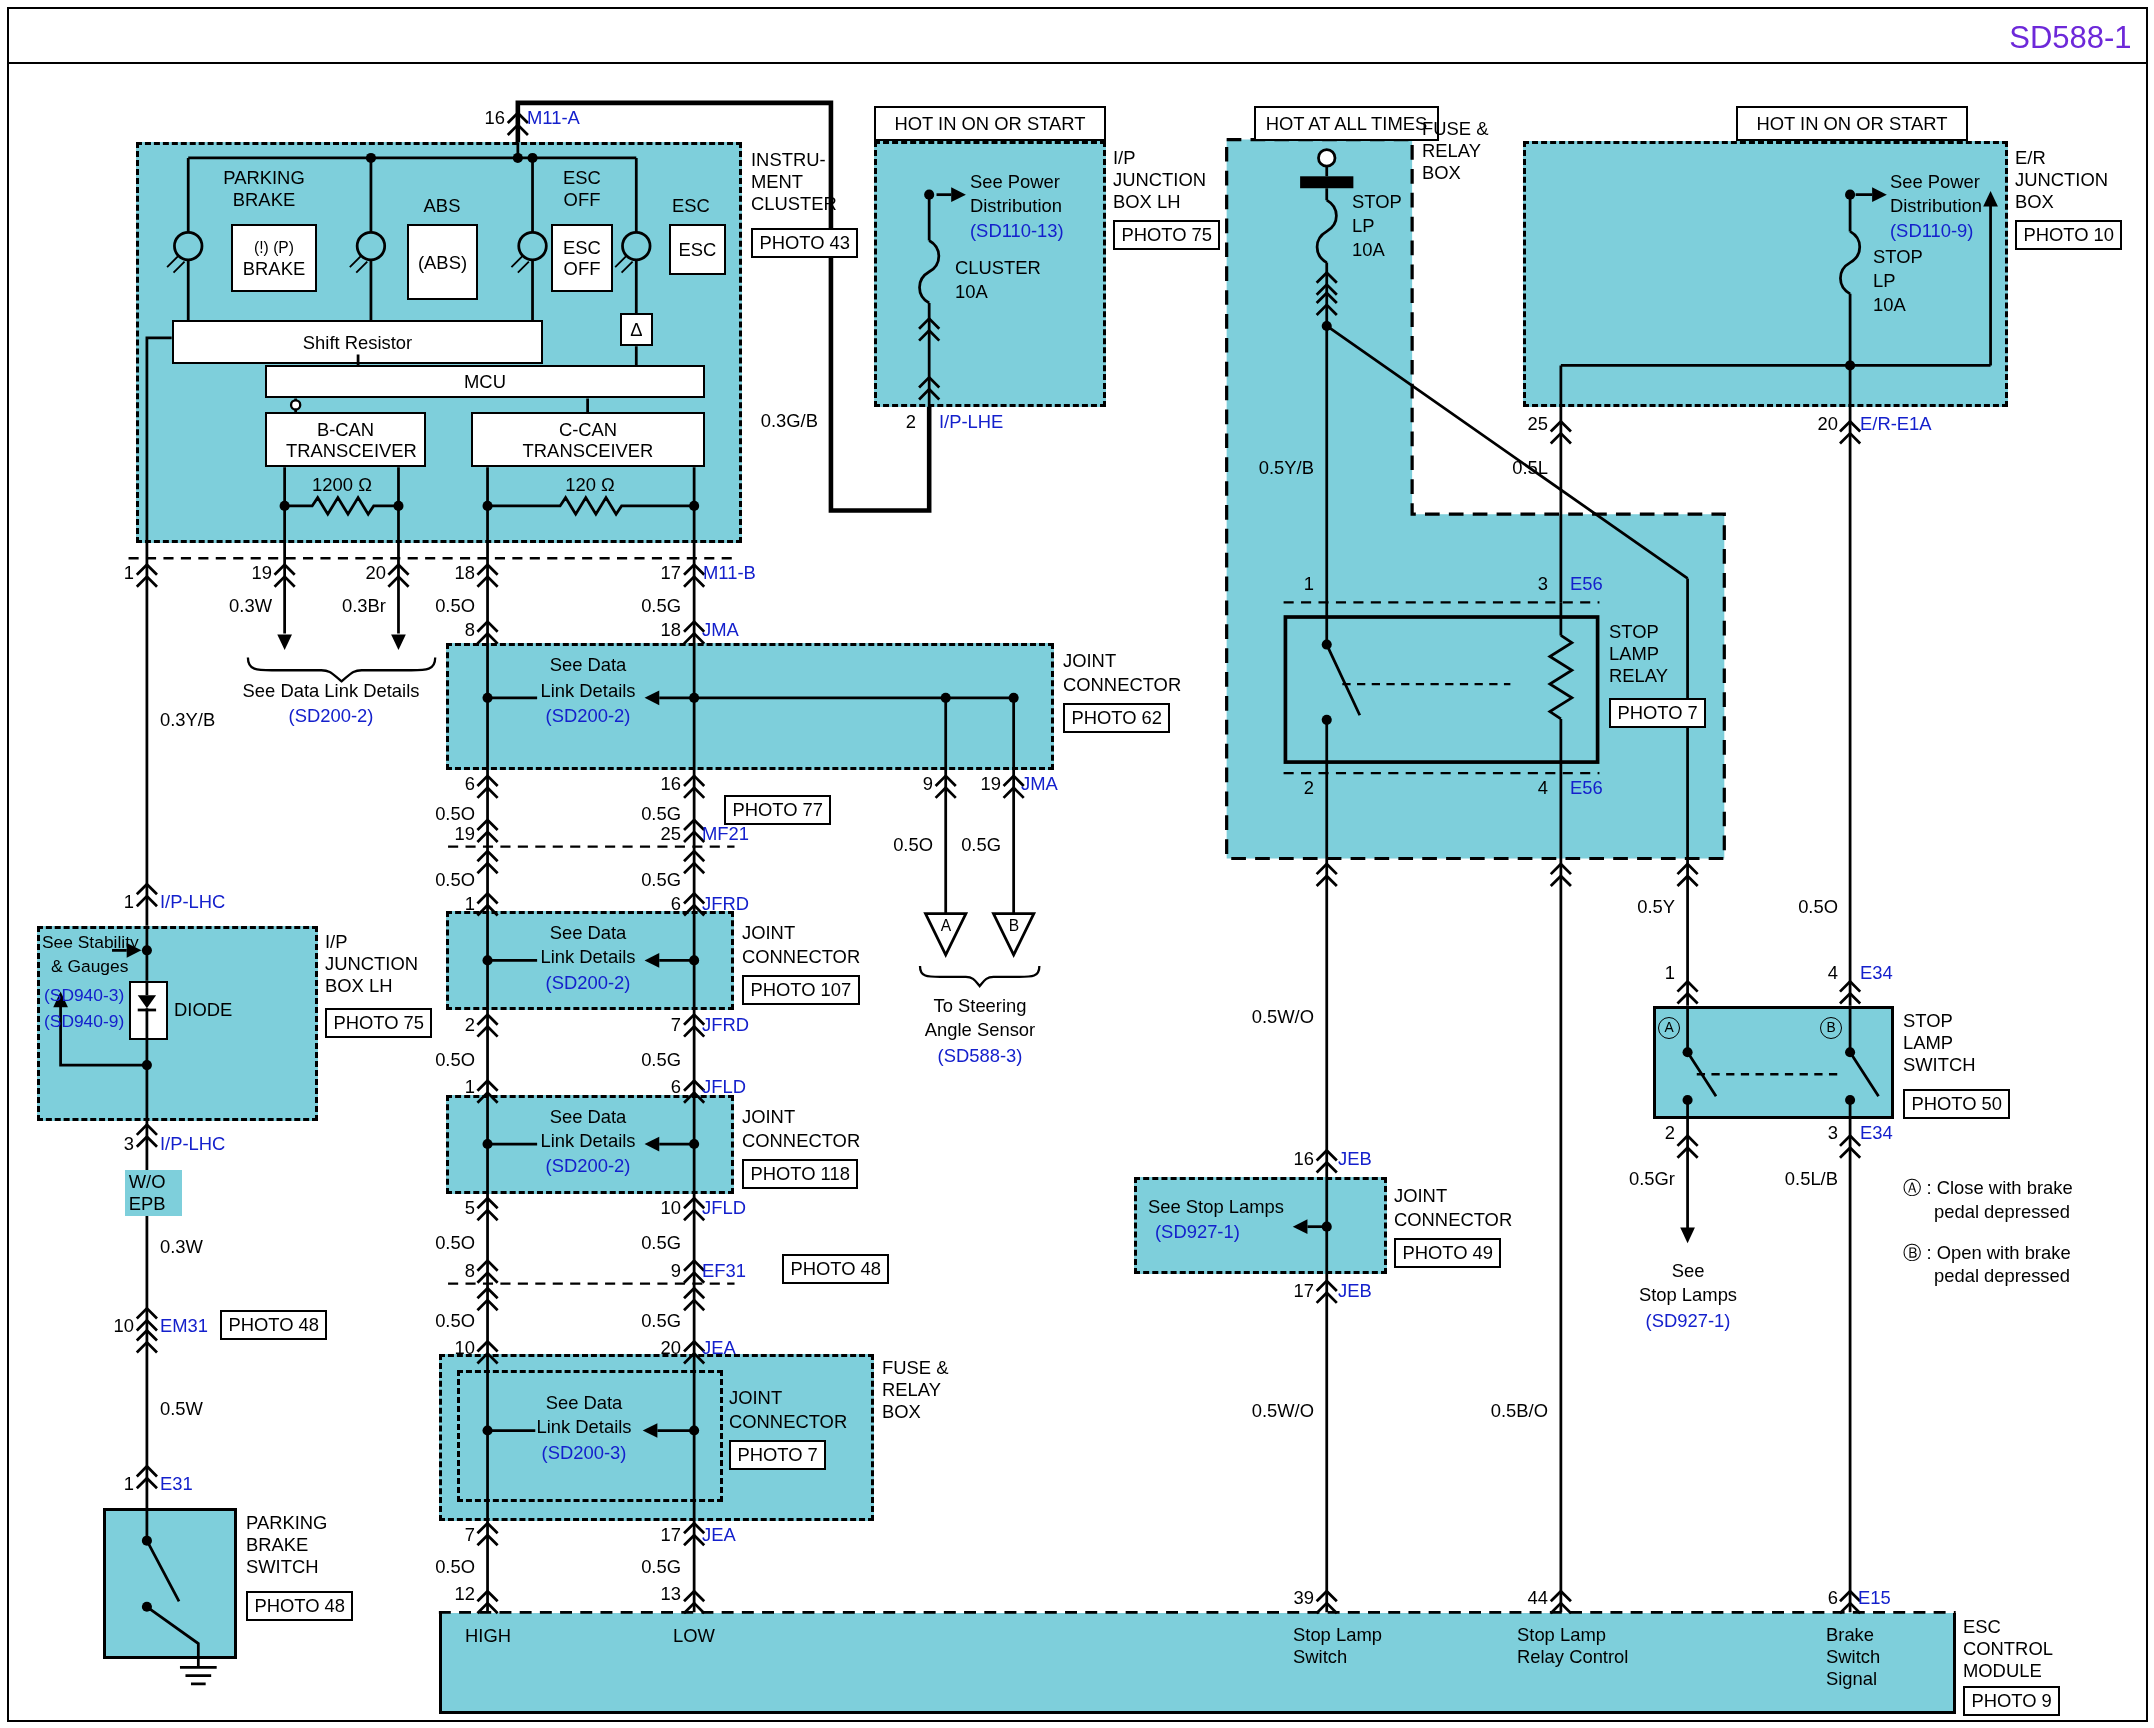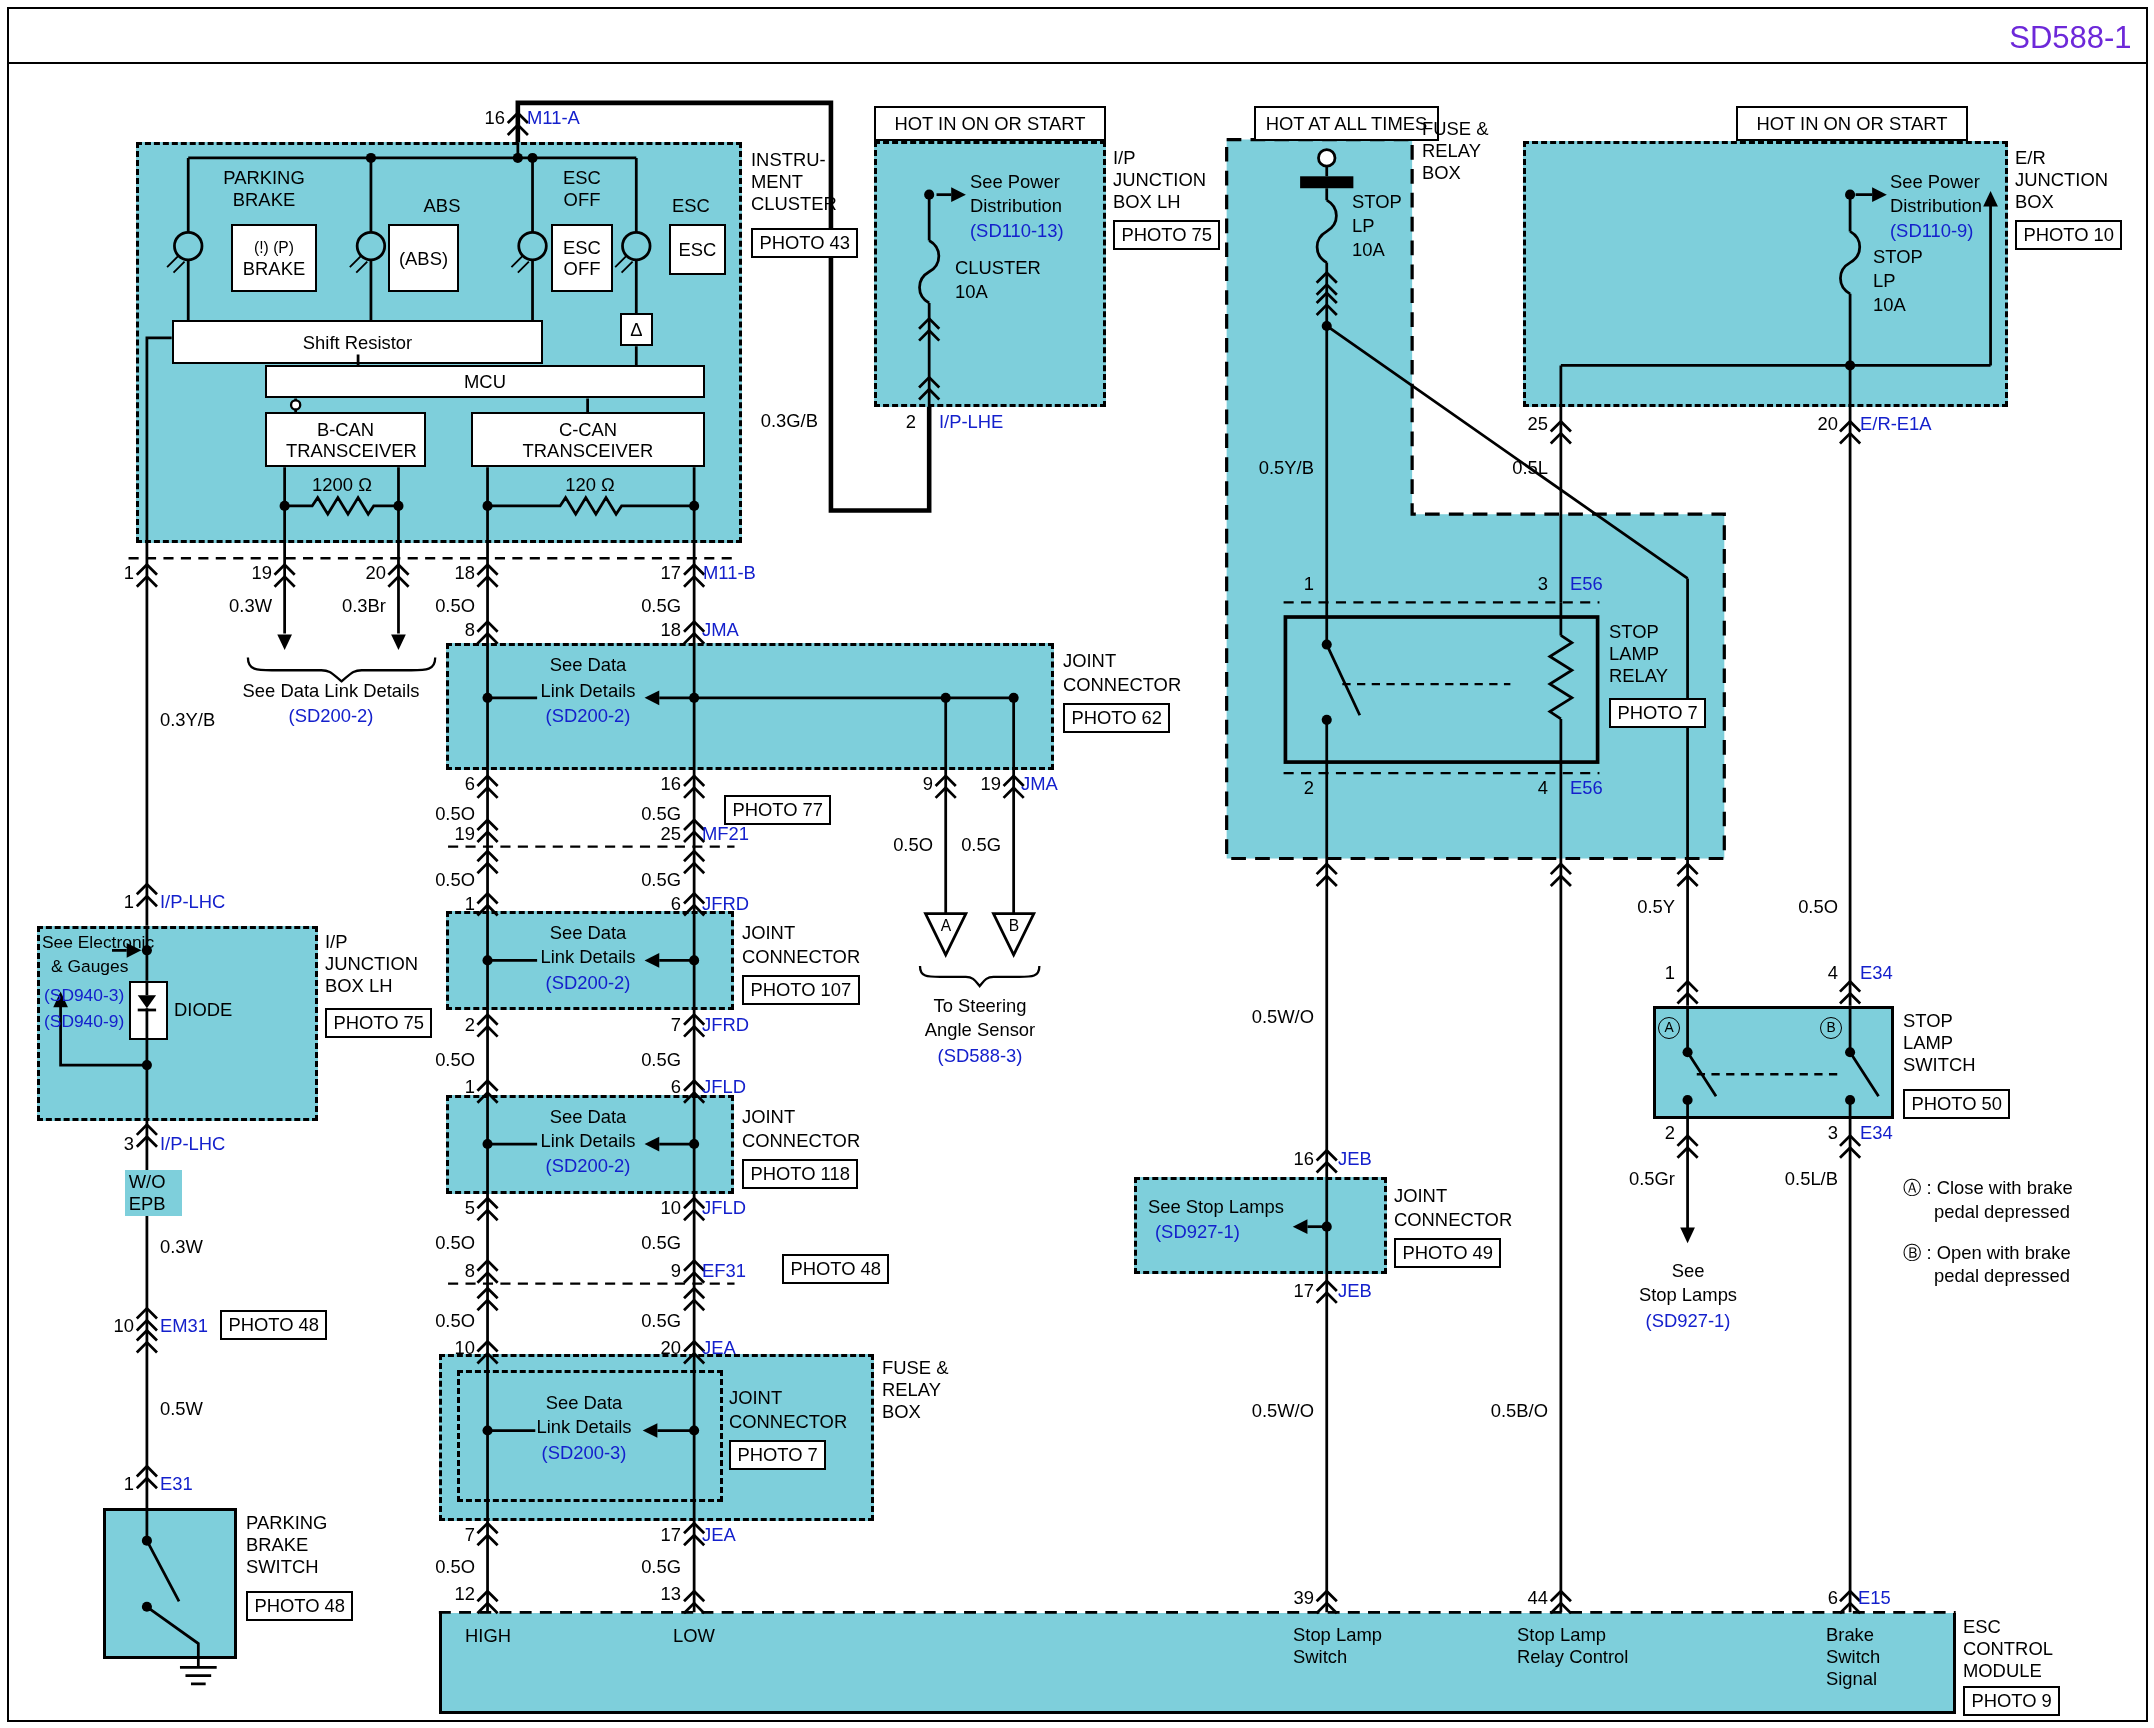--- a/index.html
+++ b/index.html
@@ -55,21 +55,21 @@
   <div class="white" style="left:265px;top:412px;width:161px;height:55px">
       <span class="wr" style="width:119px">B-CAN TRANSCEIVER</span>
     </div>
   <div class="white" style="left:471px;top:412px;width:234px;height:55px">
       <span class="wr" style="width:138px">C-CAN TRANSCEIVER</span>
     </div>
   <div class="white" style="left:231px;top:224px;width:86px;height:68px;flex-direction:column">
     <span style="font-size:15.6px">(!) (P)</span>
     <span>BRAKE</span>
   </div>
-  <div class="white" style="left:388px;top:224px;width:71px;height:68px">
+  <div class="white" style="left:407px;top:224px;width:71px;height:76px">
       <span>(ABS)</span>
     </div>
   <div class="white" style="left:551px;top:224px;width:62px;height:68px">
       <span class="wr" style="width:40px">ESC OFF</span>
     </div>
   <div class="white" style="left:669px;top:224px;width:57px;height:51px">
       <span>ESC</span>
     </div>
   <div class="white" style="left:620px;top:313px;width:33px;height:33px">
       <span>Δ</span>
@@ -429,21 +429,21 @@
   <div class="t r" style="left:475px;top:1524px">7</div>
   <div class="t r" style="left:681px;top:1524px">17</div>
   <div class="t b" style="left:702px;top:1524px">JEA</div>
   <div class="t r" style="left:475px;top:1556px">0.5O</div>
   <div class="t r" style="left:681px;top:1556px">0.5G</div>
   <div class="t r" style="left:475px;top:1583px">12</div>
   <div class="t r" style="left:681px;top:1583px">13</div>
 
   <div class="t r" style="left:134px;top:891px">1</div>
   <div class="t b" style="left:160px;top:891px">I/P-LHC</div>
-  <div class="t" style="left:42px;top:931px;font-size:17.4px">See Electronic</div>
+  <div class="t" style="left:42px;top:931px;font-size:17.4px">See Stability</div>
   <div class="t" style="left:51px;top:955px;font-size:17.4px">&amp; Gauges</div>
   <div class="t b" style="left:44px;top:984px;font-size:17.4px">(SD940-3)</div>
   <div class="t b" style="left:44px;top:1010px;font-size:17.4px">(SD940-9)</div>
   <div class="t" style="left:174px;top:999px">DIODE</div>
   <div class="t wr" style="left:325px;top:931px;width:101px">I/P JUNCTION BOX LH</div>
   <div class="photo" style="left:325px;top:1008px">PHOTO 75</div>
   <div class="t r" style="left:134px;top:1133px">3</div>
   <div class="t b" style="left:160px;top:1133px">I/P-LHC</div>
   <div class="t wr hl" style="left:125px;top:1170px;width:50px">W/O EPB</div>
   <div class="t" style="left:160px;top:1236px">0.3W</div>

